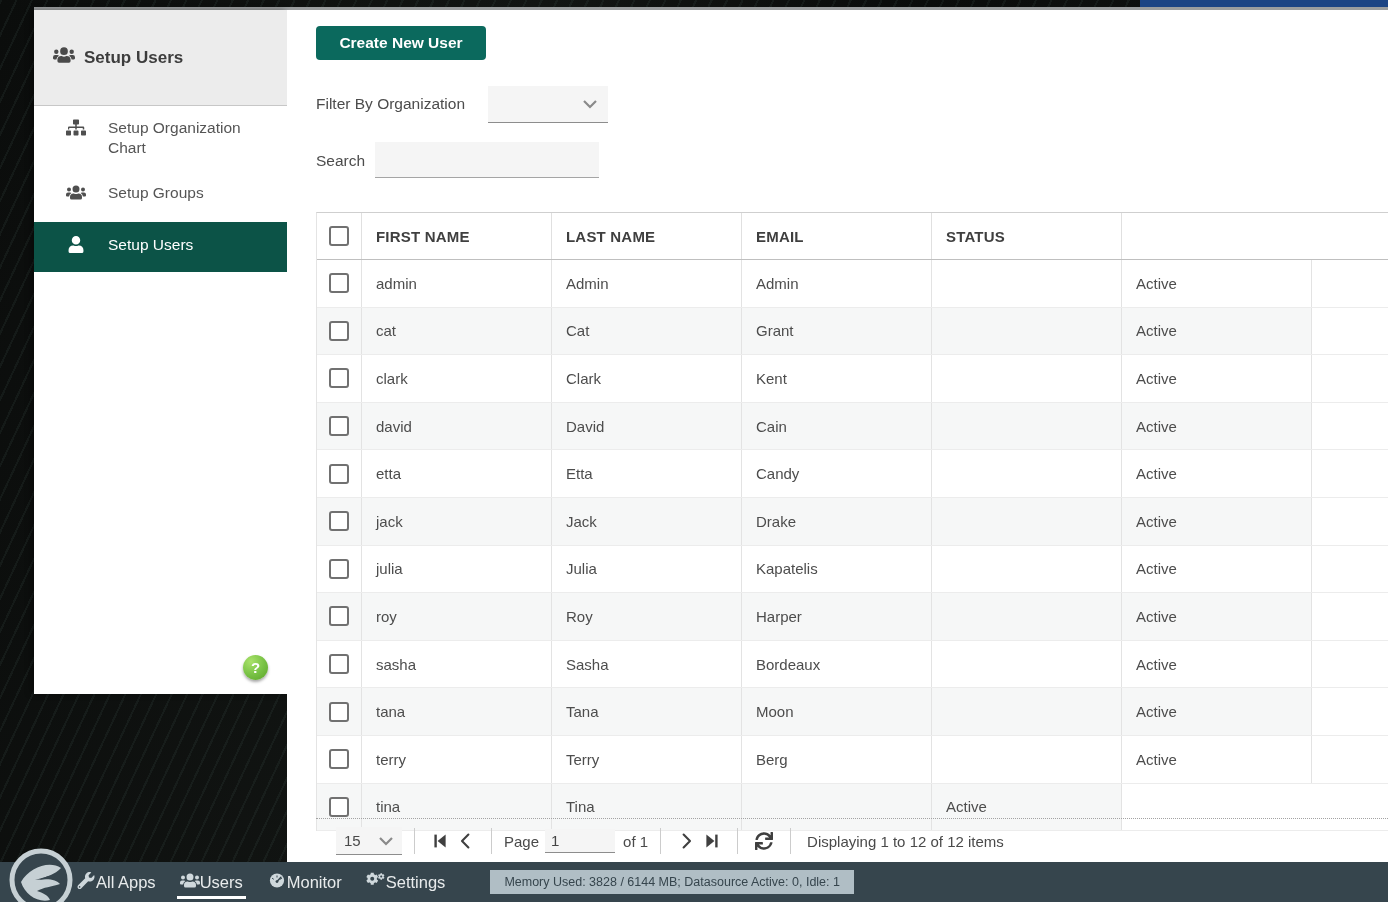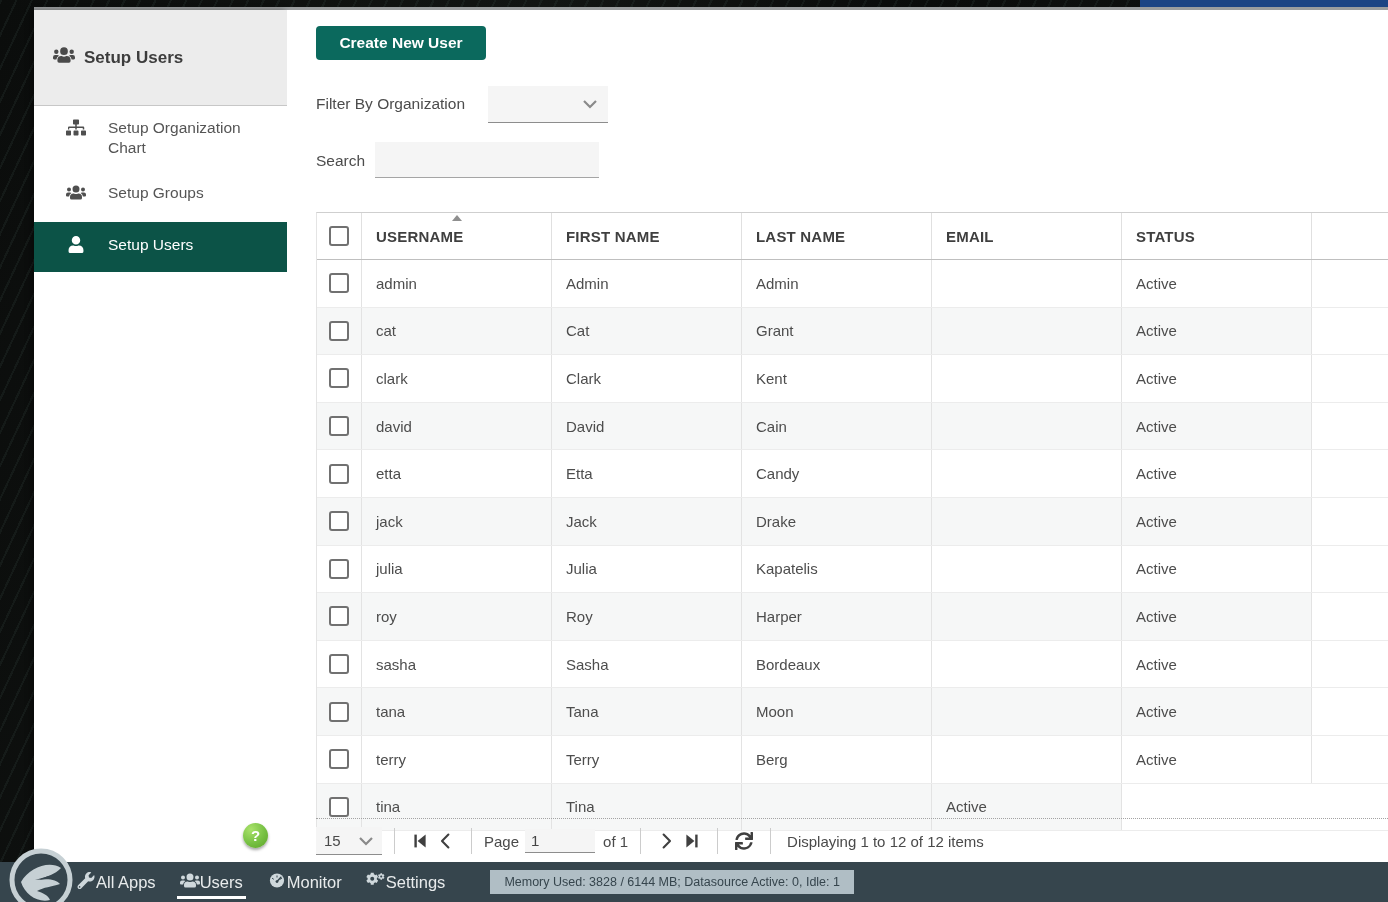--- a/index.html
+++ b/index.html
@@ -7,21 +7,21 @@
         font-family:"Liberation Sans",sans-serif;background:#0e100f;}
   
   .bg-photo{position:absolute;inset:0;
     background:linear-gradient(100deg,#0b0d0c 0%,#121513 35%,#0a0c0b 60%,#141716 100%);}
   .bg-photo:before{content:"";position:absolute;inset:0;
     background:repeating-linear-gradient(115deg,rgba(60,80,75,.18) 0 2px,transparent 2px 14px);}
   .top-strip-blue{position:absolute;left:1140px;top:0;width:248px;height:7px;background:#1b4484;}
   .top-strip-line{position:absolute;left:34px;top:7px;width:1354px;height:3px;background:#9a9d9e;}
 
   
-  .sidebar{position:absolute;left:34px;top:10px;width:253px;height:852px;background:#fff;
+  .sidebar{position:absolute;left:34px;top:10px;width:253px;height:684px;background:#fff;
     border-right:1px solid #d6d6d6;box-shadow:-3px 0 6px rgba(0,0,0,.35);}
   .sb-header{height:95px;background:#ececec;border-bottom:1px solid #c7c7c7;
     display:flex;align-items:center;padding-left:19px;gap:9px;color:#3d3d3d;
     font-size:17px;font-weight:bold;}
   .sb-header .icon svg{width:22px;height:18px;fill:#4a4a4a;}
   .sb-item{display:flex;align-items:flex-start;gap:22px;padding:12px 14px 12px 32px;
     color:#555;font-size:15.5px;line-height:1.32;cursor:pointer;}
   .sb-item .icon{flex:0 0 auto;margin-top:1px;}
   .sb-item .icon svg{width:20px;height:17px;fill:#4f4f4f;}
   .sb-item.selected{background:#0c5347;color:#fff;padding-top:13px;padding-bottom:13px;margin-top:4px;}
@@ -65,21 +65,21 @@
     border-left:1px solid #e3e3e3;padding-left:14px;box-sizing:border-box;}
   .trow .cell:first-child{border-left:none;justify-content:center;padding-left:0;}
   .trow.stripe .cell:not(.filler){background:#f6f7f7;}
   .checkbox{width:16px;height:16px;border:2px solid #717171;border-radius:3px;background:#fff;
     display:inline-block;cursor:pointer;}
 
   
   .pager{position:absolute;left:29px;top:808px;width:1072px;height:44px;
     border-top:1px dotted #a3a3a3;display:flex;align-items:center;font-size:15px;color:#4a4a4a;}
   .psize{width:66px;height:28px;background:#f5f5f5;border-bottom:1.5px solid #8d8d8d;
-    margin-left:0;display:flex;align-items:center;justify-content:space-between;
+    margin-left:20px;display:flex;align-items:center;justify-content:space-between;
     padding:0 8px;box-sizing:border-box;cursor:pointer;}
   .psep{width:1px;height:26px;background:#ccc;margin:0 12px;}
   .pbtn{background:none;border:none;padding:0 5px;cursor:pointer;display:flex;align-items:center;}
   .pbtn svg{width:16px;height:16px;}
   .pg-tri{fill:#3f3f3f;}
   .pg-chev{stroke:#3f3f3f;stroke-width:2.6;fill:none;stroke-linecap:round;stroke-linejoin:round;}
   .page-input{width:70px;height:24px;background:#f5f5f5;border:none;border-bottom:1.5px solid #8d8d8d;
     margin:0 8px 0 6px;font-size:15px;padding:0 6px;color:#444;outline:none;
     font-family:"Liberation Sans",sans-serif;box-sizing:border-box;}
   .refresh svg{width:18px;height:18px;fill:#3f3f3f;}
@@ -158,24 +158,20 @@
 
     <div class="search-label">Search</div>
     <input class="search-input" type="text" value="" style="">
 
     <div class="grid">
       <div class="thead">
         <div class="hcell col-check">
           <span class="checkbox"></span>
         </div>
         <div class="hcell col">
-          <span class="sort-arrow"></span>
-          <span>USERNAME</span>
-        </div>
-        <div class="hcell col">
           <span>FIRST NAME</span>
         </div>
         <div class="hcell col">
           <span>LAST NAME</span>
         </div>
         <div class="hcell col">
           <span>EMAIL</span>
         </div>
         <div class="hcell col">
           <span>STATUS</span>

